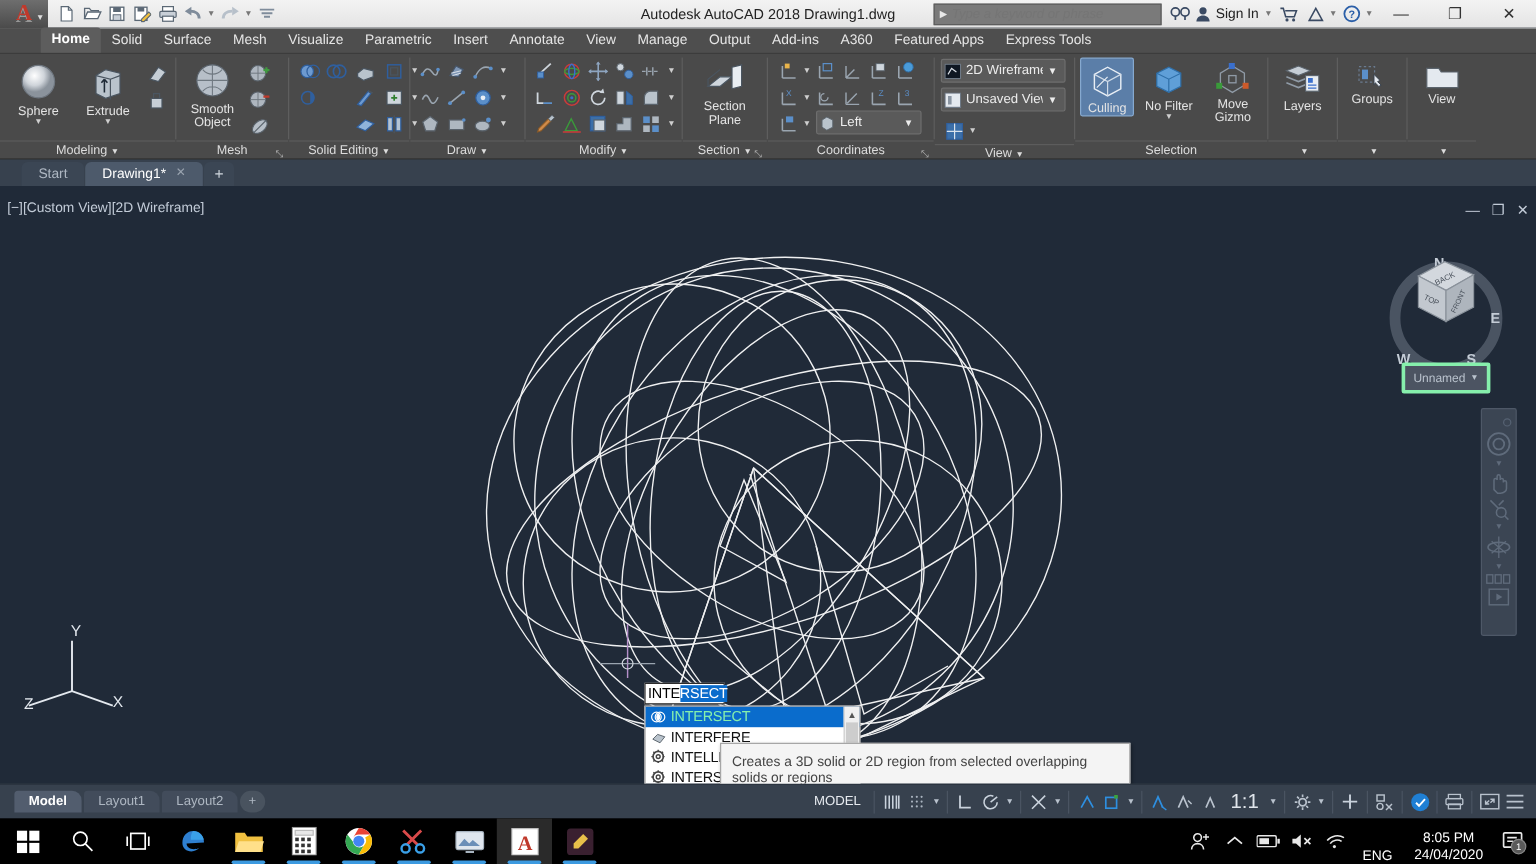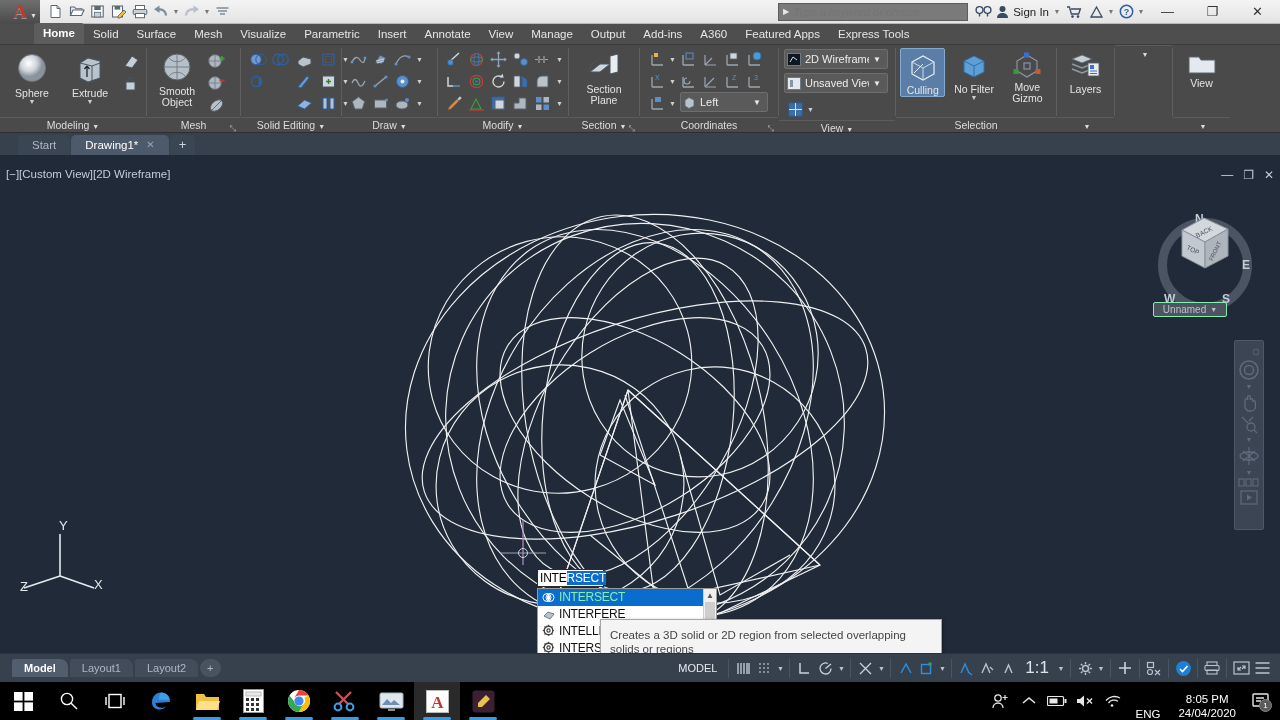--- a/index.html
+++ b/index.html
@@ -137,22 +137,22 @@
 
   .viewcube-wrap { position: absolute; right: 20px; top: 45px; width: 110px; height: 120px; z-index: 5;}
   .vc-ring {
     position:absolute; left: 8px; top: 18px; width: 94px; height: 94px;
     border-radius: 50%; border: 9px solid #4a5462; box-sizing: border-box;
     border-bottom-color:#4a5462;
   }
   .vc-letter { position:absolute; color:#c4ccd6; font-size: 12px; font-weight:bold;}
   .vc-cube { position:absolute; left:28px; top:12px; width:54px; height:62px;}
   .unnamed {
-    position:absolute; left: 3px; top: 102px; width: 74px; height: 15px;
-    background: #4c5462; border: 1px solid #86efac; border-radius: 2px;
+    position:absolute; left: 18px; top: 102px; width: 74px; height: 26px;
+    background: #4c5462; border: 3px solid #86efac; border-radius: 2px;
     color: #b9c2cd; font-size: 10px; display:flex; align-items:center; justify-content:center; gap:4px;
   }
   .navbar-tools {
     position: absolute; right: 16px; top: 185px; width: 30px; height: 190px;
     background: #3b4553; border: 1px solid #4e5867; border-radius: 2px;
     display: flex; flex-direction: column; align-items: center; padding-top: 6px; gap: 2px; z-index: 5;
   }
   .nt-item { width: 26px; display:flex; align-items:center; justify-content:center; color: #5f6b7b;}
   .nt-caret { font-size:7px; color:#5f6b7b; height:7px; }
 
@@ -297,20 +297,21 @@
           </svg>
       </div>
       <span class="mini-caret">▼</span>
       <div class="qat-btn">
         <svg width="15" height="13" viewBox="0 0 15 13">
             <path d="M1.5 3h12M3 6h9M5 9h5" stroke="#7f8c9b" stroke-width="1.6"></path>
           </svg>
       </div>
     </div>
 
+    <div class="title-text">Autodesk AutoCAD 2018   Drawing1.dwg</div>
 
     <div class="title-right">
       <div class="searchbox">
         <span class="arr">▶</span>
         <input type="text" placeholder="Type a keyword or phrase" style="">
       </div>
       <div class="tb-icon">
         <svg width="17" height="13" viewBox="0 0 17 13">
             <circle cx="4.5" cy="5" r="3.4" fill="none" stroke="#3a4a63" stroke-width="1.4"></circle>
             <circle cx="12.5" cy="5" r="3.4" fill="none" stroke="#3a4a63" stroke-width="1.4"></circle>
@@ -901,20 +902,30 @@
           <span class="lbl">Layers</span>
         </div>
       </div>
       <div class="panel-title">
         <span class="pcaret">▼</span>
       </div>
     </div>
     <div class="panel-sep"></div>
 
     <div class="panel" style="width:57px">
+      <div class="panel-body" style="justify-content:center">
+        <div class="bigbtn" style="width:50px; padding-top:6px;">
+          <svg width="26" height="22" viewBox="0 0 26 22">
+            <rect x="1.5" y="1.5" width="13" height="13" fill="none" stroke="#6a7b90" stroke-width="1" stroke-dasharray="2 2"></rect>
+            <rect x="4" y="4" width="5" height="8" fill="#5b8fc9"></rect>
+            <path d="M14 8l5 5-2 1 3 3-2 1-3-3-1 2z" fill="#e4e9ef" stroke="#3a4450" stroke-width=".8"></path>
+          </svg>
+          <span class="lbl">Groups</span>
+        </div>
+      </div>
       <div class="panel-title">
         <span class="pcaret">▼</span>
       </div>
     </div>
     <div class="panel-sep"></div>
 
     <div class="panel" style="width:57px">
       <div class="panel-body" style="justify-content:center">
         <div class="bigbtn" style="width:50px; padding-top:6px;">
           <svg width="30" height="22" viewBox="0 0 30 22">

